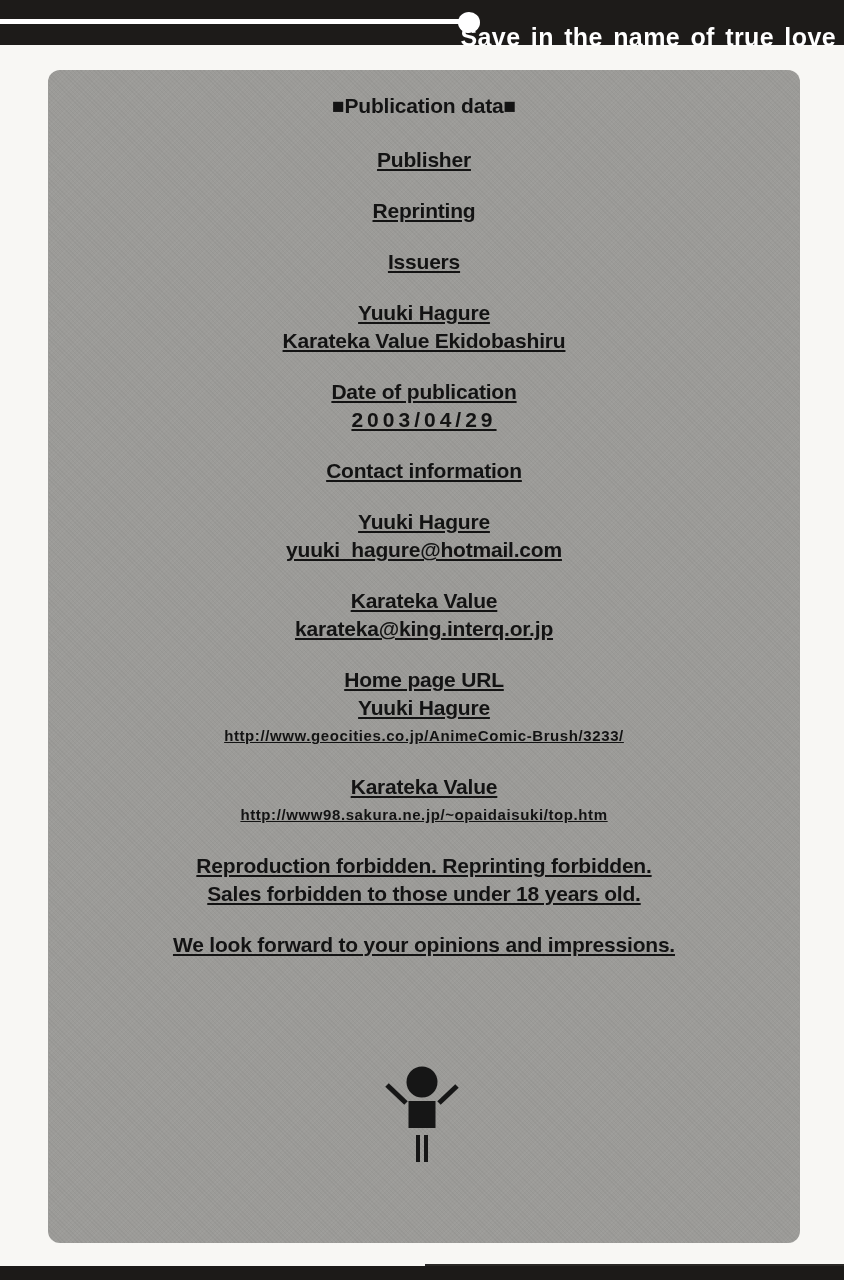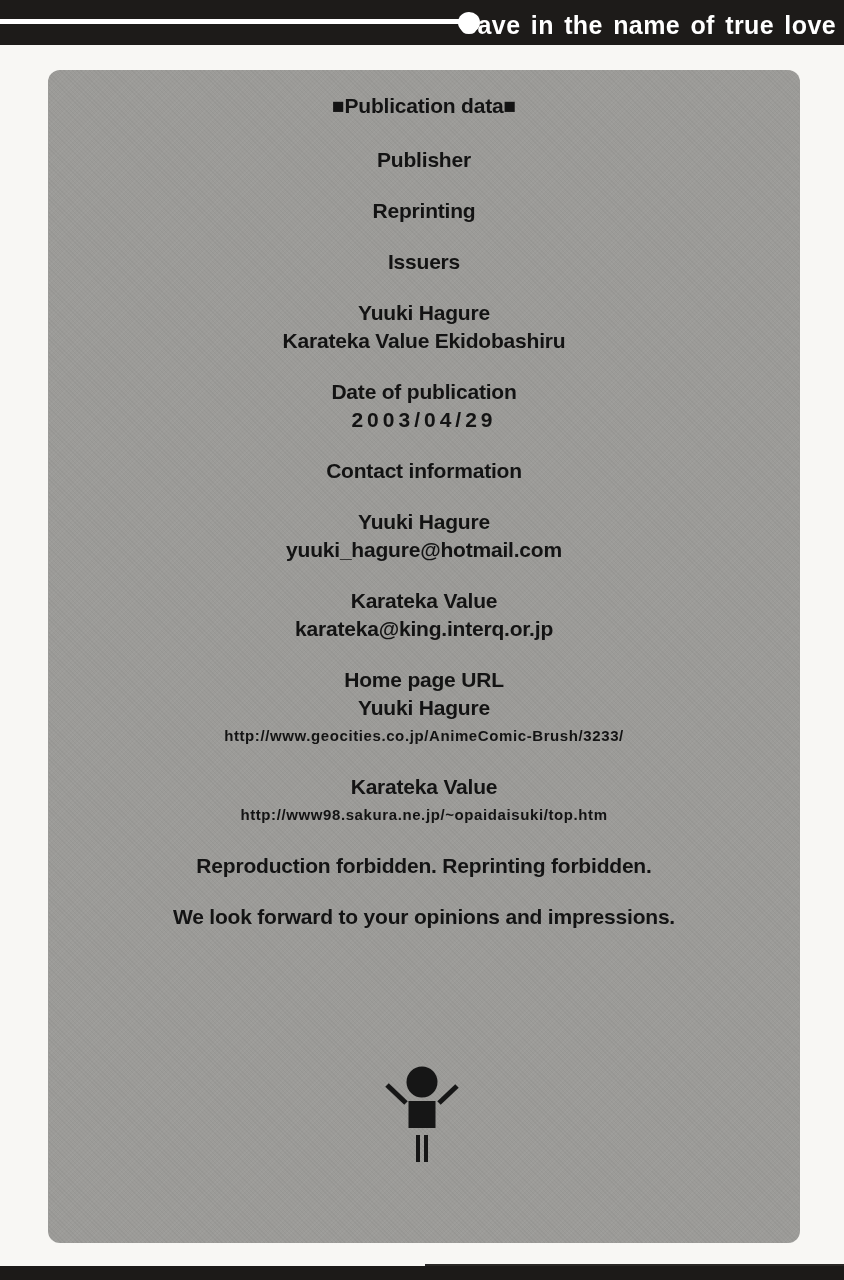--- a/index.html
+++ b/index.html
@@ -22,21 +22,21 @@
     width: 459px; height: 5px;
     background: #ffffff;
   }
   .banner-dot {
     position: absolute; left: 458px; top: 12px;
     width: 22px; height: 21px;
     border-radius: 50%;
     background: #ffffff;
   }
   .banner-title {
-    position: absolute; right: 8px; top: 4px;
+    position: absolute; right: 8px; top: 16px;
     height: 63px; line-height: 43px;
     color: #ffffff;
     font-size: 25px; font-weight: 700;
     letter-spacing: 0.4px; word-spacing: 3px;
     white-space: nowrap;
   }
 
   
   .panel {
     position: absolute; left: 48px; top: 70px;
@@ -50,21 +50,21 @@
     padding-top: 22px;
     text-align: center;
     color: #131313;
   }
   .panel-title {
     margin: 0 0 26px 0;
     font-size: 21px; font-weight: 700;
     line-height: 28px;
     letter-spacing: -0.2px;
   }
-  .pub-section { margin: 8px 0 23px 0; }
+  .pub-section { margin: 8px 0 23px 0; text-decoration: underline; }
   .pub-line {
     font-size: 21px; font-weight: 700;
     line-height: 28px;
     letter-spacing: -0.2px;
     white-space: nowrap;
   }
   .pub-line.url  { font-size: 15px; letter-spacing: 0.6px; }
   .pub-line.wide { letter-spacing: 4px; }
 
   
@@ -130,20 +130,21 @@
         <div class="pub-line">Home page URL</div>
         <div class="pub-line">Yuuki Hagure</div>
         <div class="pub-line url">http://www.geocities.co.jp/AnimeComic-Brush/3233/</div>
       </div>
       <div class="pub-section">
         <div class="pub-line">Karateka Value</div>
         <div class="pub-line url">http://www98.sakura.ne.jp/~opaidaisuki/top.htm</div>
       </div>
       <div class="pub-section">
         <div class="pub-line">Reproduction forbidden. Reprinting forbidden.</div>
+        <div class="pub-line">Sales forbidden to those under 18 years old.</div>
       </div>
       <div class="pub-section">
         <div class="pub-line">We look forward to your opinions and impressions.</div>
       </div>
     </div>
 </div>
 
 <div class="mascot">
   <svg width="76" height="100" viewBox="0 0 76 100" fill="none" xmlns="http://www.w3.org/2000/svg">
     <circle cx="38" cy="16" r="15.5" fill="#161616"></circle>

